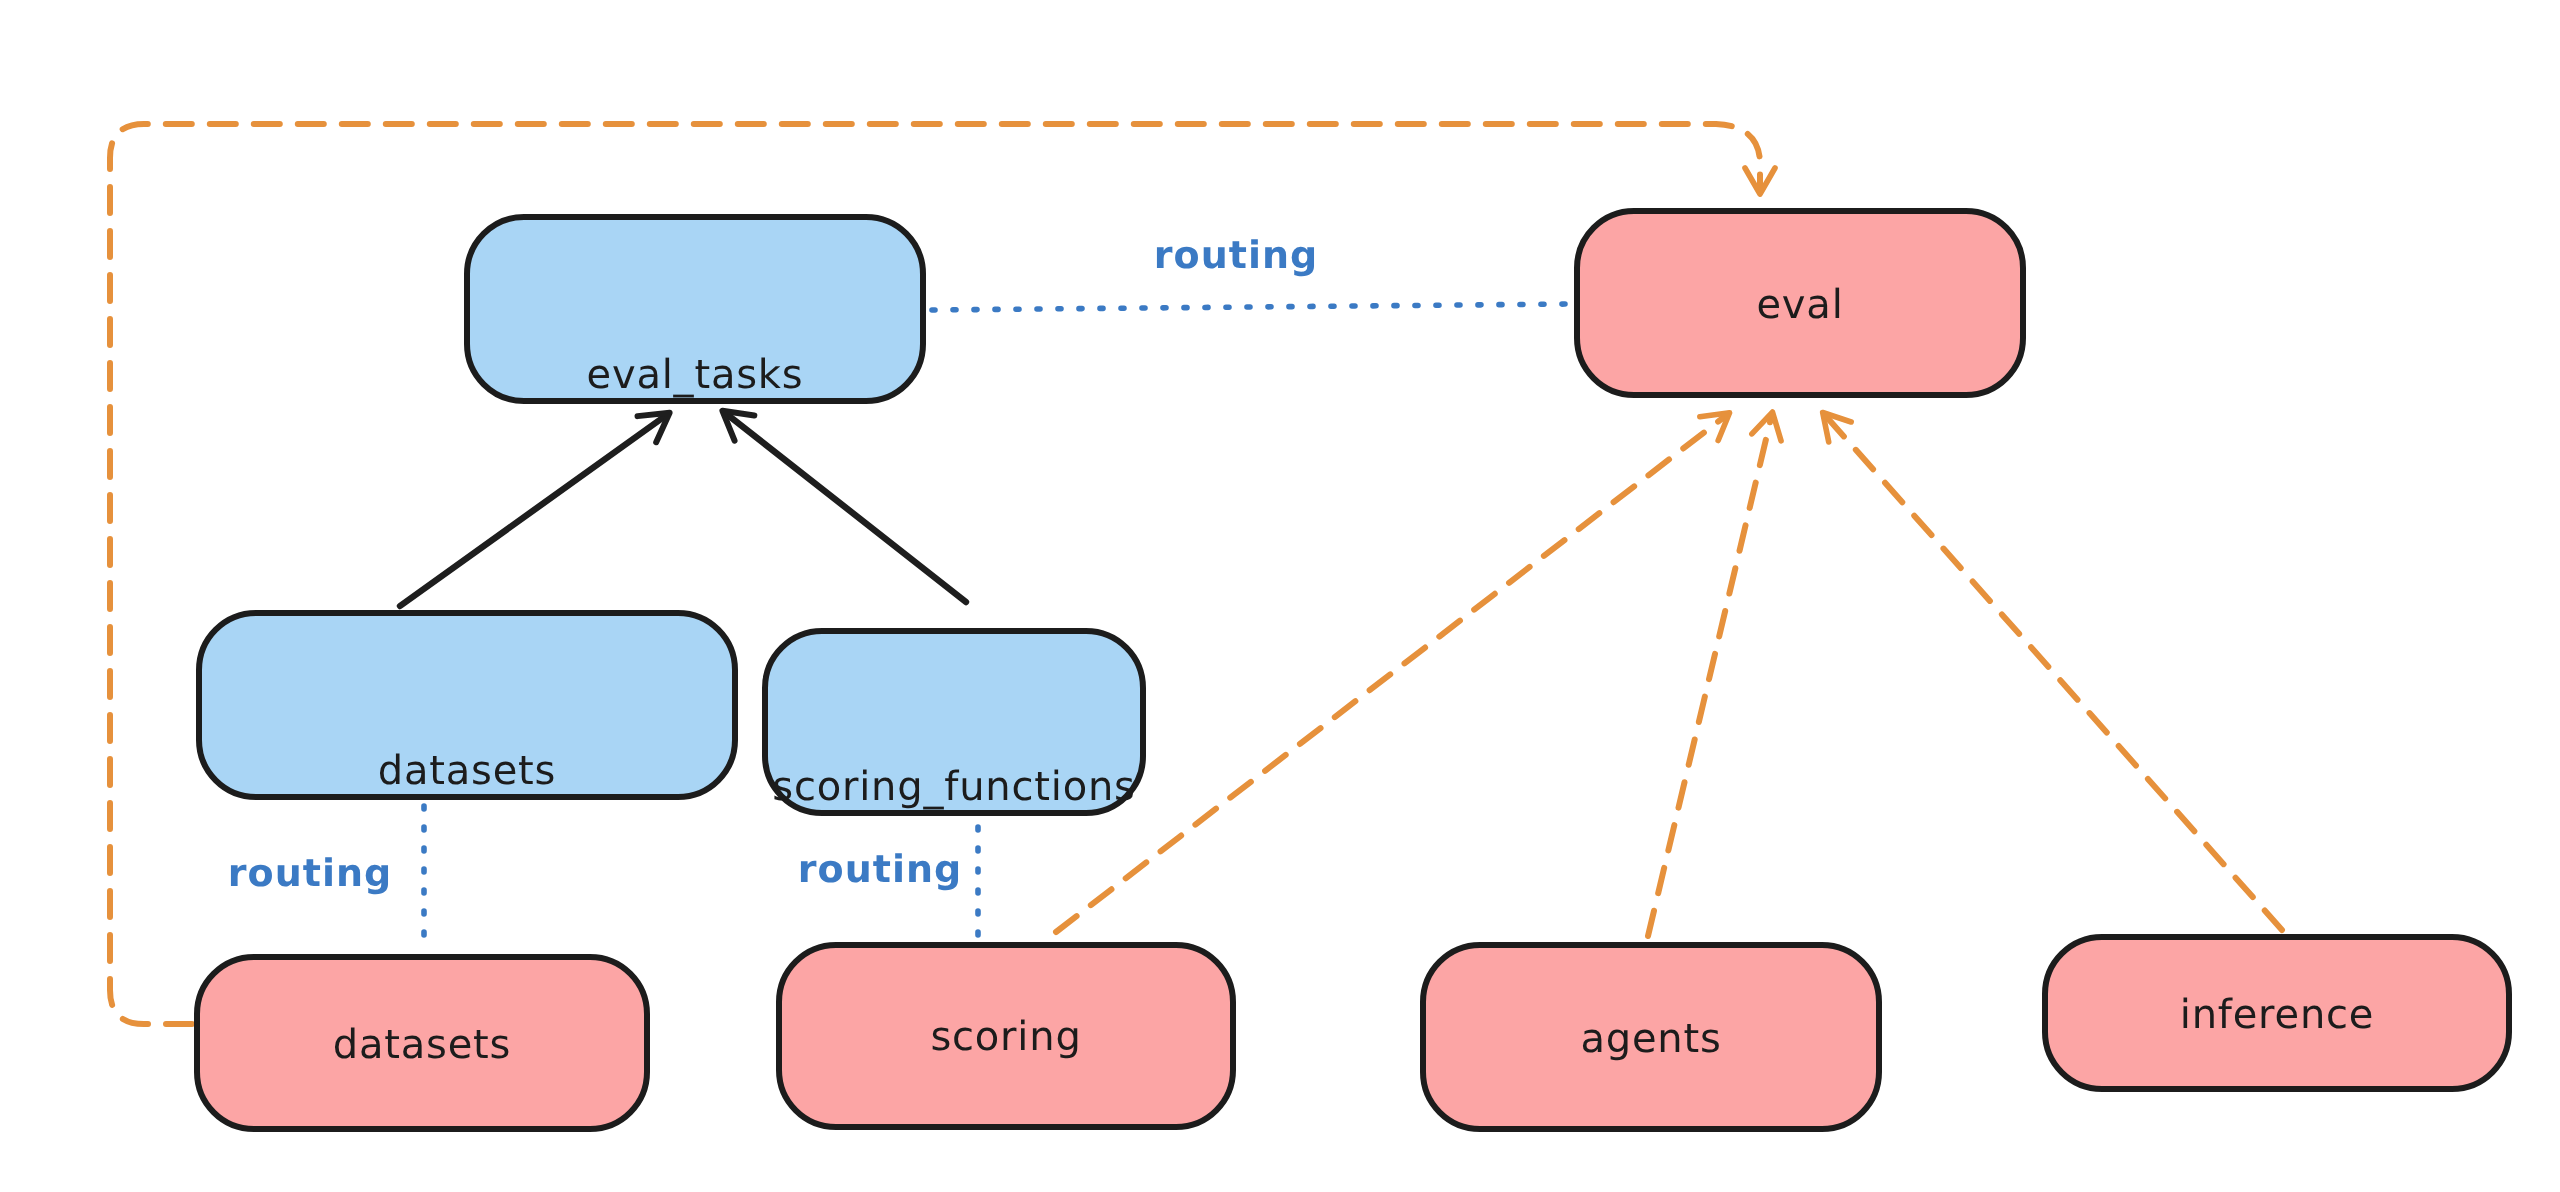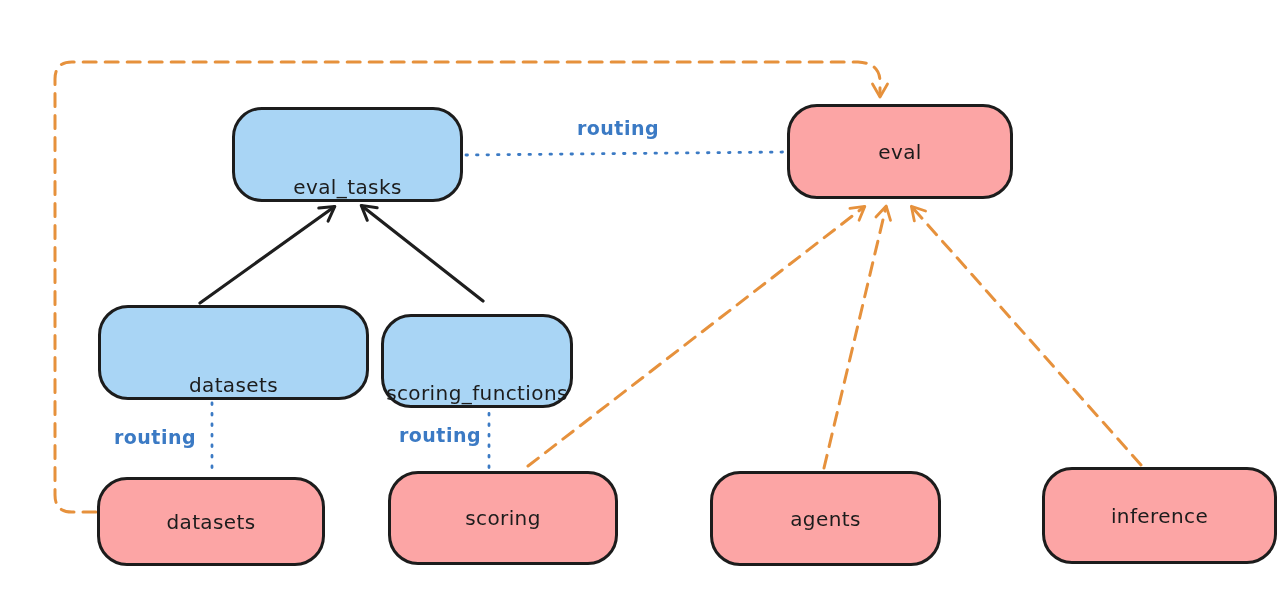--- a/index.html
+++ b/index.html
@@ -21,21 +21,21 @@
     text-align:center;letter-spacing:0.5px;
   }
   
   #n-eval-tasks{left:232px;top:107px;width:231px;height:95px;}
   #n-eval{left:787px;top:104px;width:226px;height:95px;}
   #n-datasets{left:98px;top:305px;width:271px;height:95px;}
   #n-scoring-functions{left:381px;top:314px;width:192px;height:94px;}
   #n-datasetio{left:97px;top:477px;width:228px;height:89px;}
   #n-scoring{left:388px;top:471px;width:230px;height:94px;align-items:center;}
   #n-agents{left:710px;top:471px;width:231px;height:95px;}
-  #n-inference{left:1042px;top:467px;width:235px;height:97px;}
+  #n-inference{left:1021px;top:467px;width:235px;height:79px;}
   #lbl-routing-eval{left:568px;top:117px;width:100px;}
   #lbl-routing-datasetio{left:110px;top:426px;width:90px;}
   #lbl-routing-scoring{left:395px;top:424px;width:90px;}
 </style>
 </head>
 <body>
 
 <div class="canvas">
 
   <svg class="edges" viewBox="0 0 1280 596" xmlns="http://www.w3.org/2000/svg">

